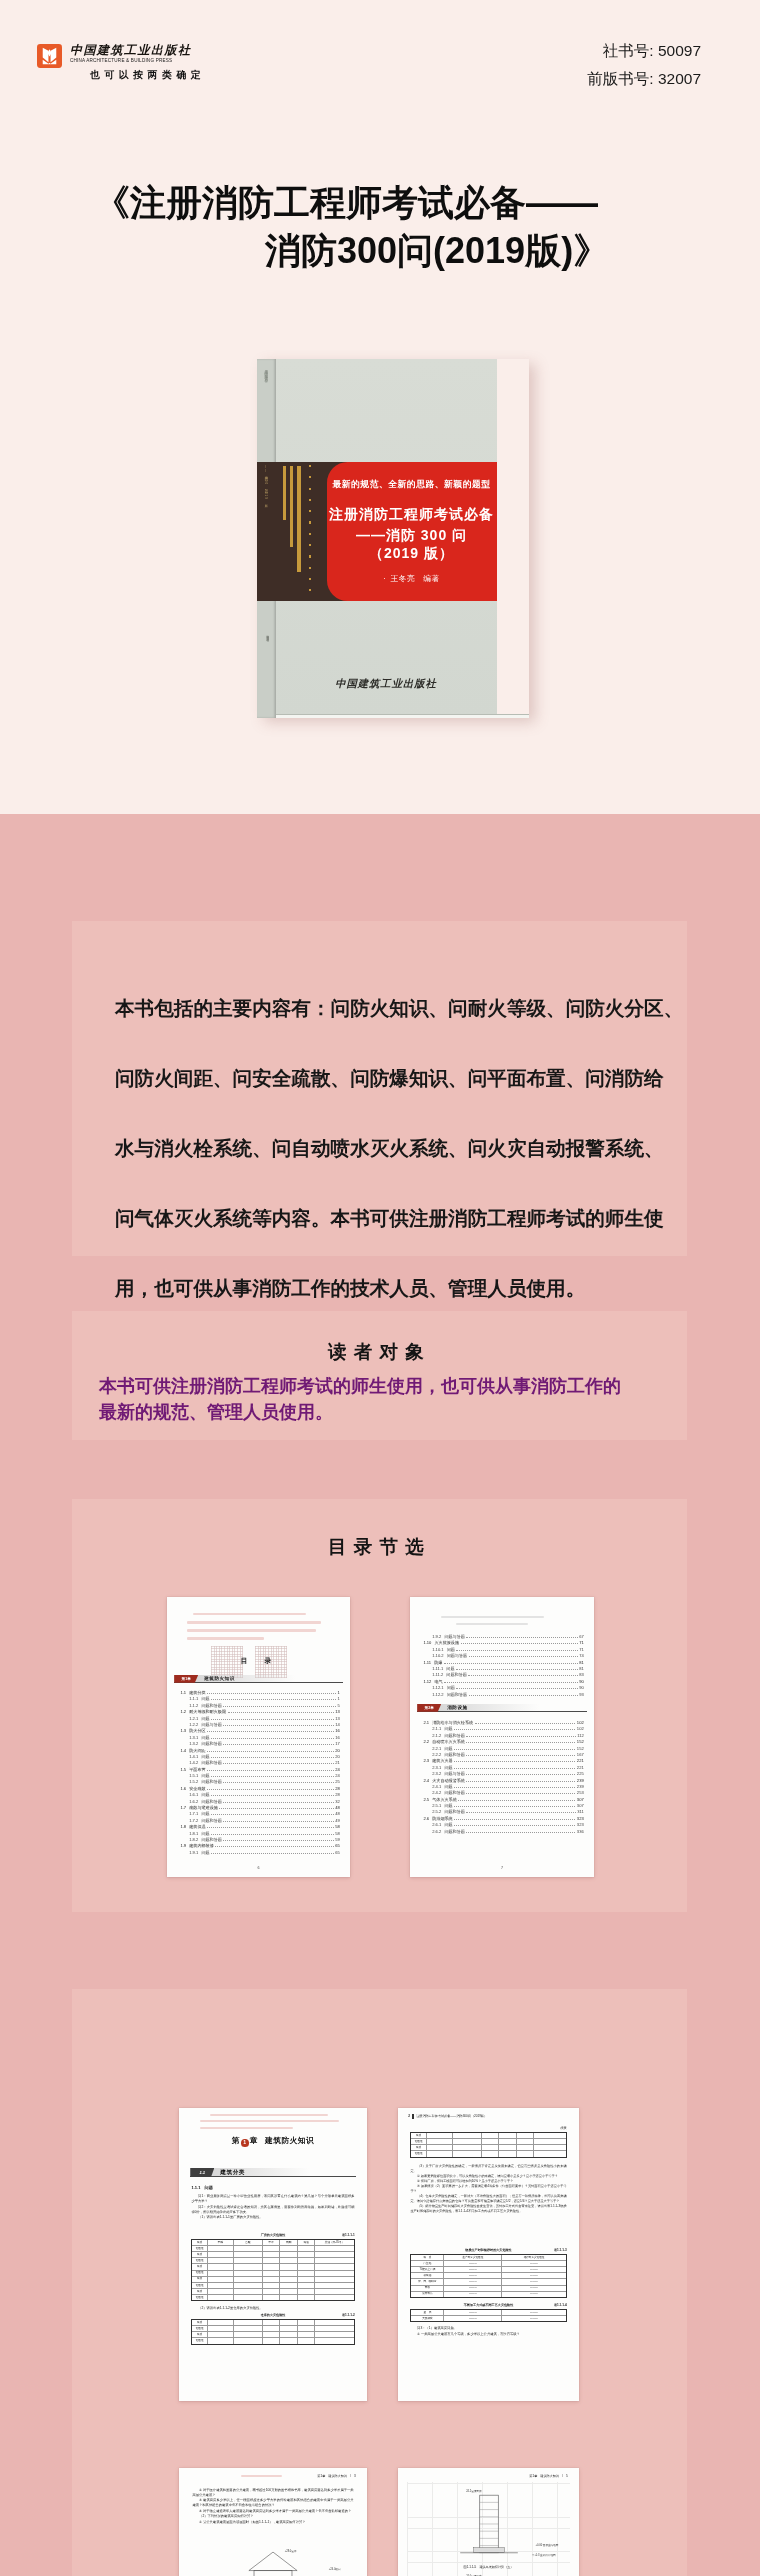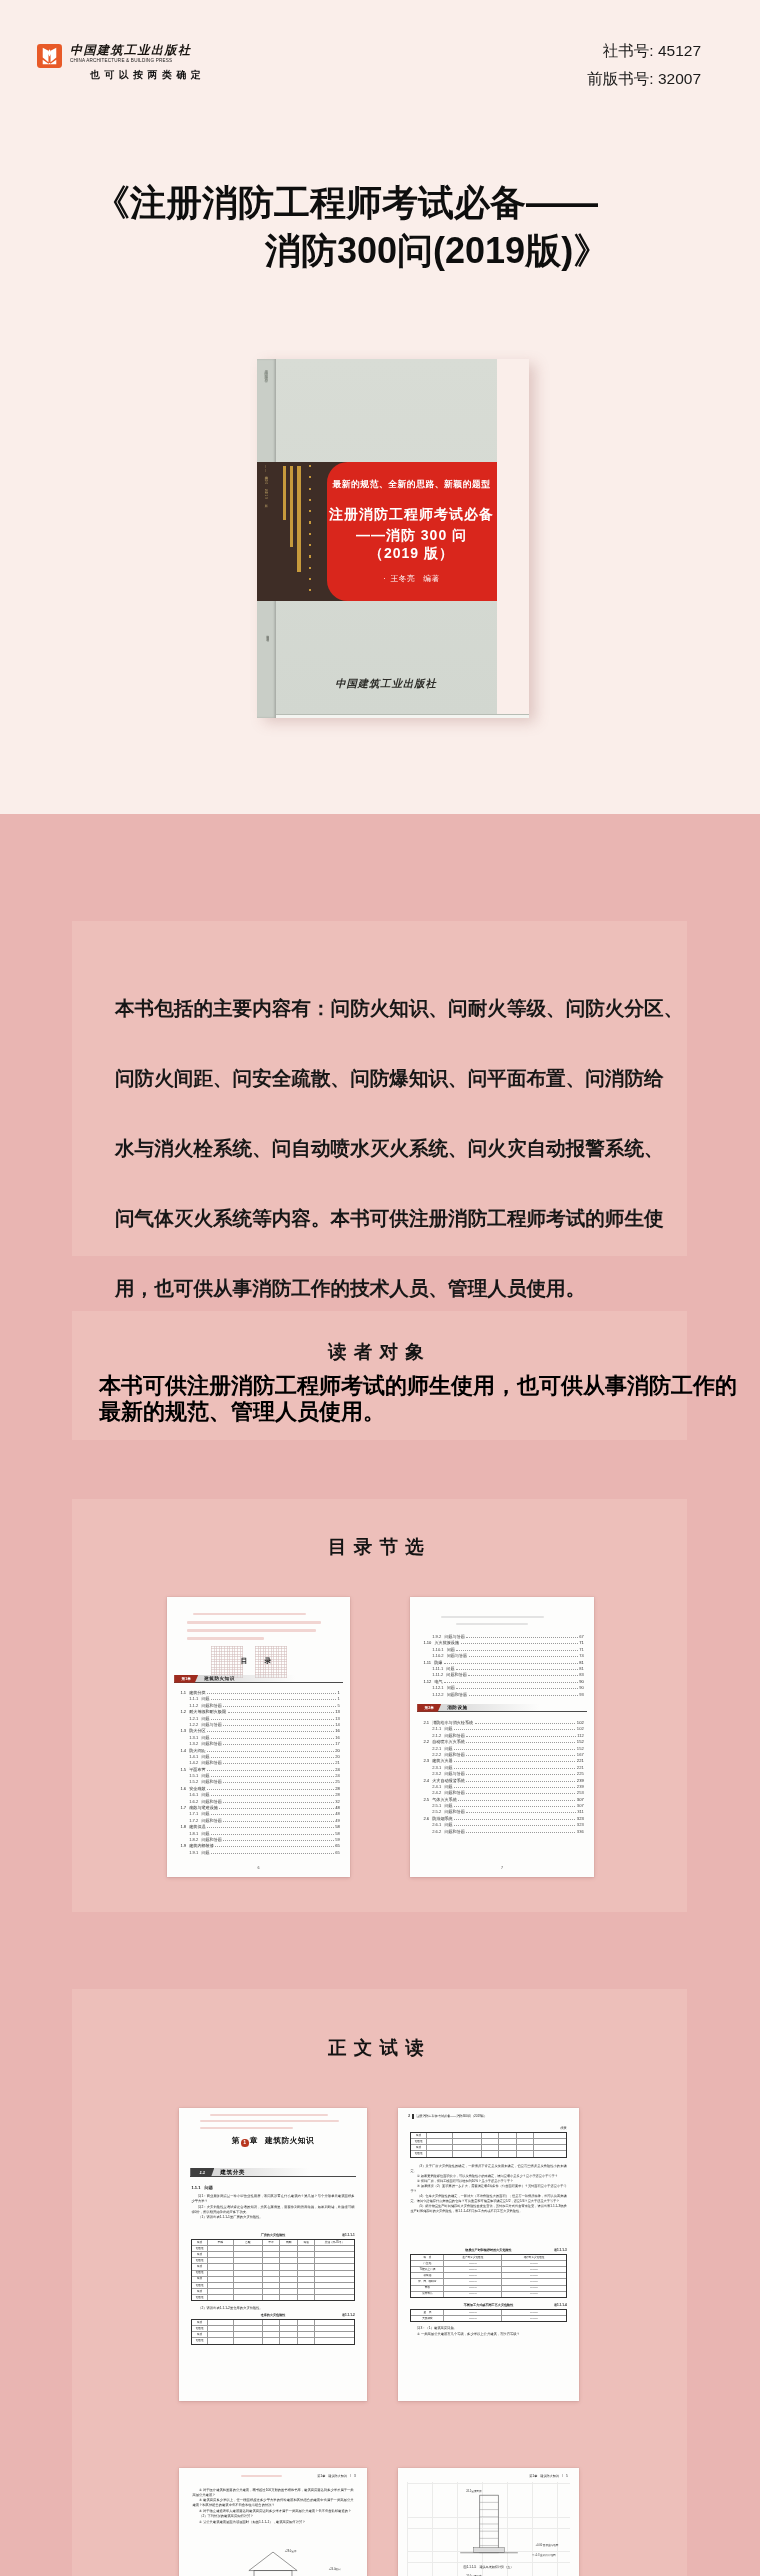--- a/index.html
+++ b/index.html
@@ -43,21 +43,21 @@
   .pages-edge{position:absolute;left:18.5px;bottom:0;right:0;height:2.6px;background:#f4f5f1;border-top:0.5px solid #b7bcb4}
 
   
   .card{position:absolute;left:72px;width:615px;background:#edbfba}
   .card-desc{top:921px;height:335px}
   .desc-lines{padding:44px 26px 0 27px;font-size:19.6px;line-height:54px;font-weight:600;color:#171717}
   .desc-lines p{margin:16px;white-space:nowrap}
   .card-reader{top:1311px;height:129px}
   .sec-title{text-align:center;font-size:18.5px;font-weight:800;letter-spacing:7.2px;color:#141414;margin:0}
   .reader-title{padding-top:28px}
-  .reader-lines{padding:9.3px 26px 0 27px;font-size:22px;line-height:26px;font-weight:600;color:#000000}
+  .reader-lines{padding:9.3px 26px 0 27px;font-size:18px;line-height:26px;font-weight:600;color:#701a75}
   .reader-lines p{margin:0;white-space:nowrap}
   .card-toc{top:1499px;height:413px}
   .toc-title{padding-top:35px}
   .card-preview{top:1989px;height:872px}
   .preview-title{padding-top:46px}
 
   
   .pg{position:absolute;background:#fdfdfc;box-shadow:0 0 0 0.5px rgba(0,0,0,.05),0 1px 3.6px rgba(140,70,70,.25);overflow:hidden}
   .pg *{box-sizing:border-box}
   .pg-toc-l{left:95px;top:98px;width:183px;height:280px}
@@ -135,21 +135,21 @@
       <rect x="0" y="0" width="48" height="46" rx="6" fill="#e85a28"></rect>
       <polygon points="11,7 22,13 22,35 11,26" fill="#ffffff"></polygon>
       <polygon points="37,7 26,13 26,35 37,26" fill="#ffffff"></polygon>
       <polygon points="24,10 28,17 24,24 20,17" fill="#ffffff"></polygon>
       <polygon points="11,30 22,38 24,36 26,38 37,30 37,39 11,39" fill="#ffffff"></polygon>
     </svg>
     <div class="press-cn">中国建筑工业出版社</div>
     <div class="press-en">CHINA ARCHITECTURE &amp; BUILDING PRESS</div>
     <div class="press-platform">也可以按两类确定</div>
     <div class="book-nums">
-      <div>社书号: 45127</div>
+      <div>社书号: 50097</div>
       <div>前版书号: 32007</div>
     </div>
     <div class="main-title title-l1">《注册消防工程师考试必备——</div>
     <div class="main-title title-l2">消防300问(2019版)》</div>
 
     <div class="book">
       <div class="spine">
         <div class="spine-dark"></div>
         <div class="spine-txt">注册消防工程师考试必备</div>
         <div class="spine-txt2">——消防 300 问（2019 版）</div>
@@ -551,21 +551,20 @@
             <span class="tl">问题和答题</span>
             <span class="dots"></span>
             <span class="tp">336</span>
           </div>
         </div>
       <div class="pno">7</div>
     </div>
   </div>
 
   <div class="card card-preview">
-    <h2 class="sec-title preview-title">正文试读</h2>
 
     <div class="pg pg1">
       <div class="bleed" style="left:31px;top:6.2px;width:118px;height:2.1px"></div>
       <div class="bleed" style="left:20.6px;top:12.4px;width:139px;height:2.1px"></div>
       <div class="bleed" style="left:20.6px;top:18.5px;width:93px;height:2.1px"></div>
       <div class="ch-title">
         <span>第</span><span class="cnum">1</span><span>章</span><span class="ch-sp"></span><span>建筑防火知识</span>
       </div>
       <div class="ch-banner banner2" style="left:11.3px;right:11.3px;top:60px">
         <span class="ch-tab">1.1</span>

